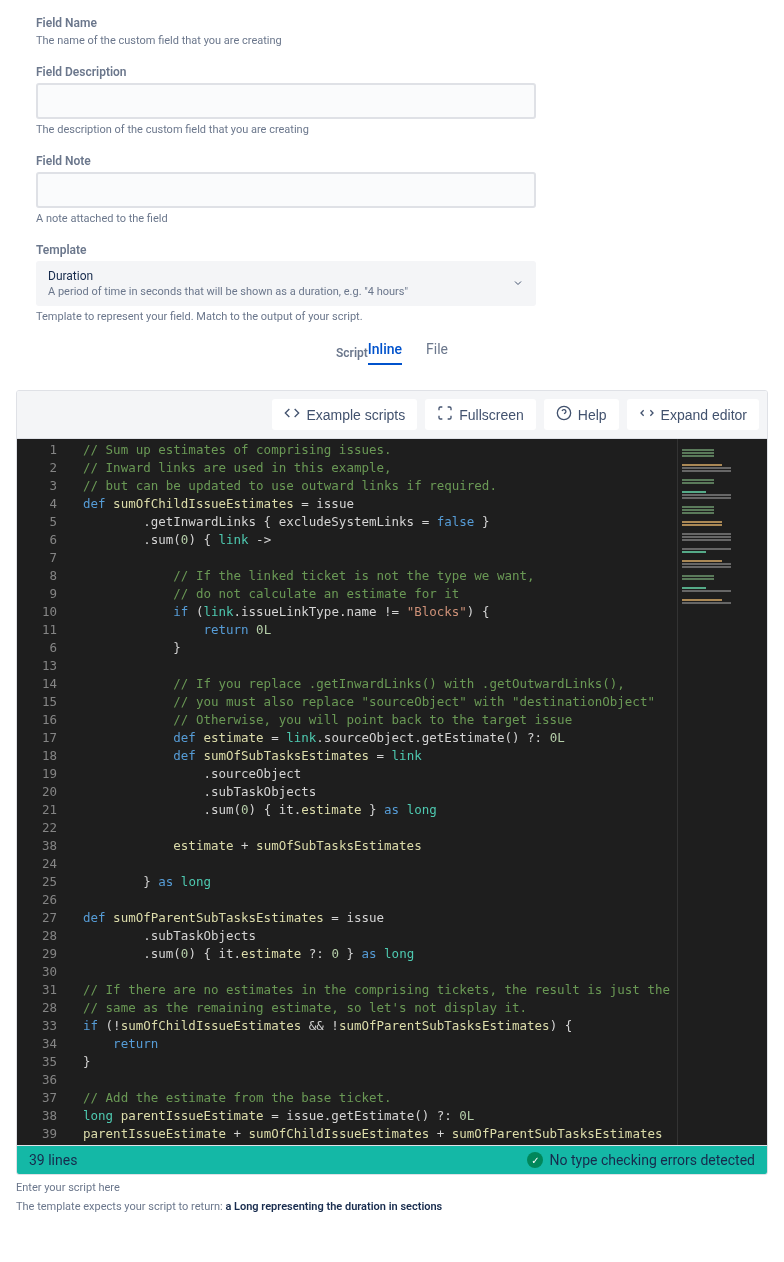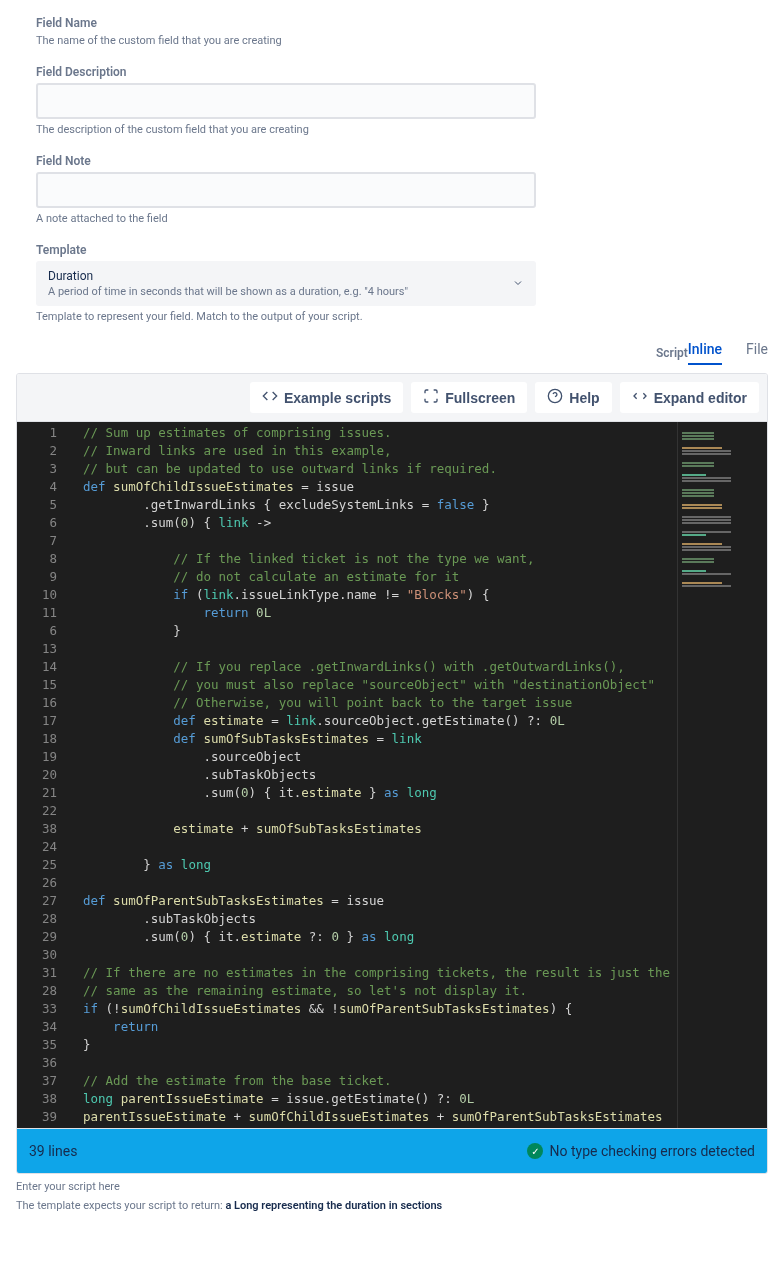--- a/index.html
+++ b/index.html
@@ -45,23 +45,23 @@
 .select-title { font-size: 12px; color: #172B4D; font-weight: 400; }
 .select-sub { font-size: 11px; color: #6B778C; margin-top: 2px; }
 .chevron {
   position: absolute;
   right: 12px;
   top: 50%;
   transform: translateY(-50%);
 }
 .script-header {
   display: flex;
-  justify-content: flex-end;
+  justify-content: center;
   align-items: center;
-  margin-bottom: 8px;
+  margin-bottom: 25px;
 }
 .tabs { display: flex; gap: 24px; }
 .tab {
   font-size: 14px;
   color: #6B778C;
   cursor: pointer;
   padding-bottom: 6px;
 }
 .tab.active {
   color: #0052CC;
@@ -80,21 +80,21 @@
   display: flex;
   align-items: center;
   gap: 6px;
   padding: 6px 12px;
   background: #fff;
   border: none;
   border-radius: 3px;
   font-size: 14px;
   color: #42526E;
   cursor: pointer;
-  font-weight: 700;
+  font-weight: 400;
 }
 .editor-container {
   border: 1px solid #DFE1E6;
   border-radius: 3px;
   overflow: hidden;
 }
 .editor {
   display: flex;
   background: #1e1e1e;
   font-family: "SF Mono", Monaco, Consolas, monospace;
@@ -144,22 +144,22 @@
 .c-keyword { color: #569CD6; }
 .c-func { color: #DCDCAA; }
 .c-string { color: #CE9178; }
 .c-num { color: #B5CEA8; }
 .c-bool { color: #569CD6; }
 .c-type { color: #4EC9B0; }
 .status-bar {
   display: flex;
   justify-content: space-between;
   align-items: center;
-  padding: 14px 12px;
-  background: #0ea5e9;
+  padding: 6px 12px;
+  background: #14b8a6;
   border-top: 1px solid #DFE1E6;
   font-size: 14px;
   color: #172B4D;
 }
 .status-right { display: flex; align-items: center; gap: 6px; }
 .check-icon {
   width: 16px;
   height: 16px;
   background: #00875A;
   border-radius: 50%;

